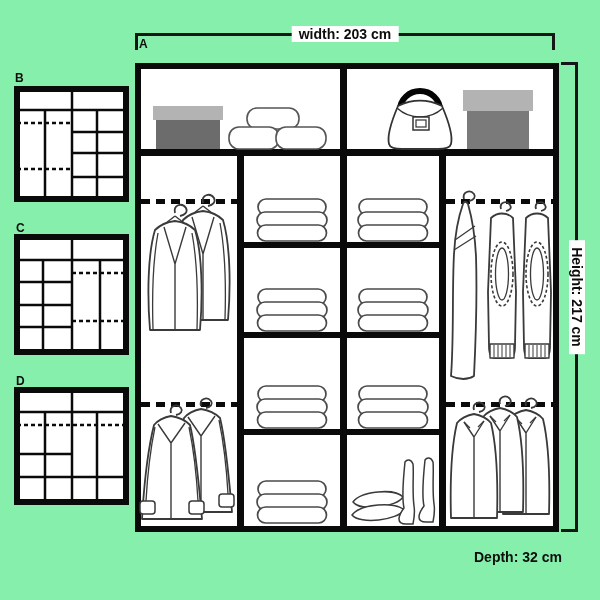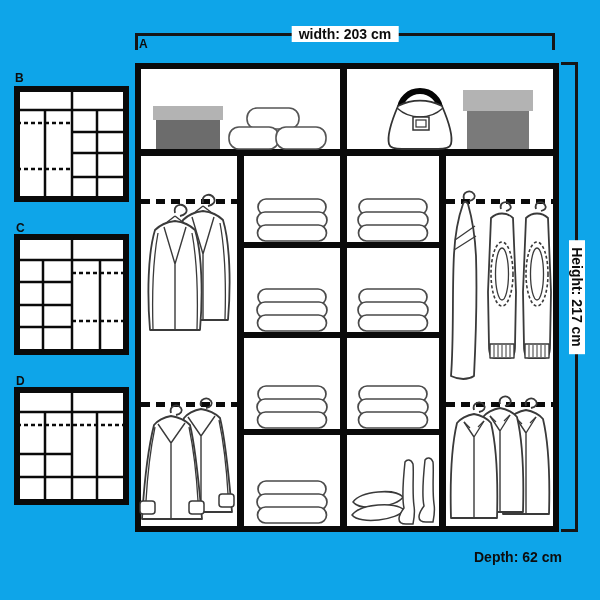--- a/index.html
+++ b/index.html
@@ -2,21 +2,21 @@
 <html><head>
 <meta charset="utf-8">
 <style>
   * { margin:0; padding:0; box-sizing:border-box; }
   html,body { background:#fff; }
   body {
     width:600px; height:600px;
     font-family:"Liberation Sans", sans-serif;
     position:relative;
   }
-  #canvas { position:relative; width:600px; height:600px; background:#0ea5e9; overflow:hidden; }
+  #canvas { position:relative; width:600px; height:600px; background:#86efac; overflow:hidden; }
   .abs  { position:absolute; }
   .line { position:absolute; background:#0a0a0a; }
   .thin { position:absolute; background:#161616; }
   .rail {
     position:absolute; height:5px;
     background:repeating-linear-gradient(90deg,#0a0a0a 0 9px, transparent 9px 15px);
   }
   .frame { position:absolute; border:6px solid #0a0a0a; background:#fff; }
   .lbl { position:absolute; font-weight:bold; color:#0d0d0d; white-space:nowrap; }
   .lbl-variant { font-size:12px; }
@@ -49,21 +49,21 @@
   <div class="thin" style="left:135px;top:33px;width:420px;height:3px"></div>
   <div class="thin" style="left:135px;top:33px;width:3px;height:17px"></div>
   <div class="thin" style="left:552px;top:33px;width:3px;height:17px"></div>
   <div class="lbl lbl-dim lbl-width">width: 203 cm</div>
 
   <div class="thin" style="left:575px;top:62px;width:3px;height:470px"></div>
   <div class="thin" style="left:561px;top:62px;width:17px;height:3px"></div>
   <div class="thin" style="left:561px;top:529px;width:17px;height:3px"></div>
   <div class="lbl lbl-dim lbl-height">Height: 217 cm</div>
 
-  <div class="lbl lbl-depth">Depth: 62 cm</div>
+  <div class="lbl lbl-depth">Depth: 32 cm</div>
 
   <div class="lbl lbl-variant" style="left:139px;top:37px">A</div>
   <div class="lbl lbl-variant" style="left:15px;top:71px">B</div>
   <div class="lbl lbl-variant" style="left:16px;top:221px">C</div>
   <div class="lbl lbl-variant" style="left:16px;top:374px">D</div>
 
   <svg class="abs" style="left:14px;top:86px" width="115" height="116" viewBox="0 0 115 116">
     <rect x="3" y="3" width="109" height="110" fill="#fff" stroke="#0a0a0a" stroke-width="6"></rect>
     <g stroke="#0a0a0a" stroke-width="2.5">
       <line x1="3" y1="24" x2="112" y2="24"></line>

